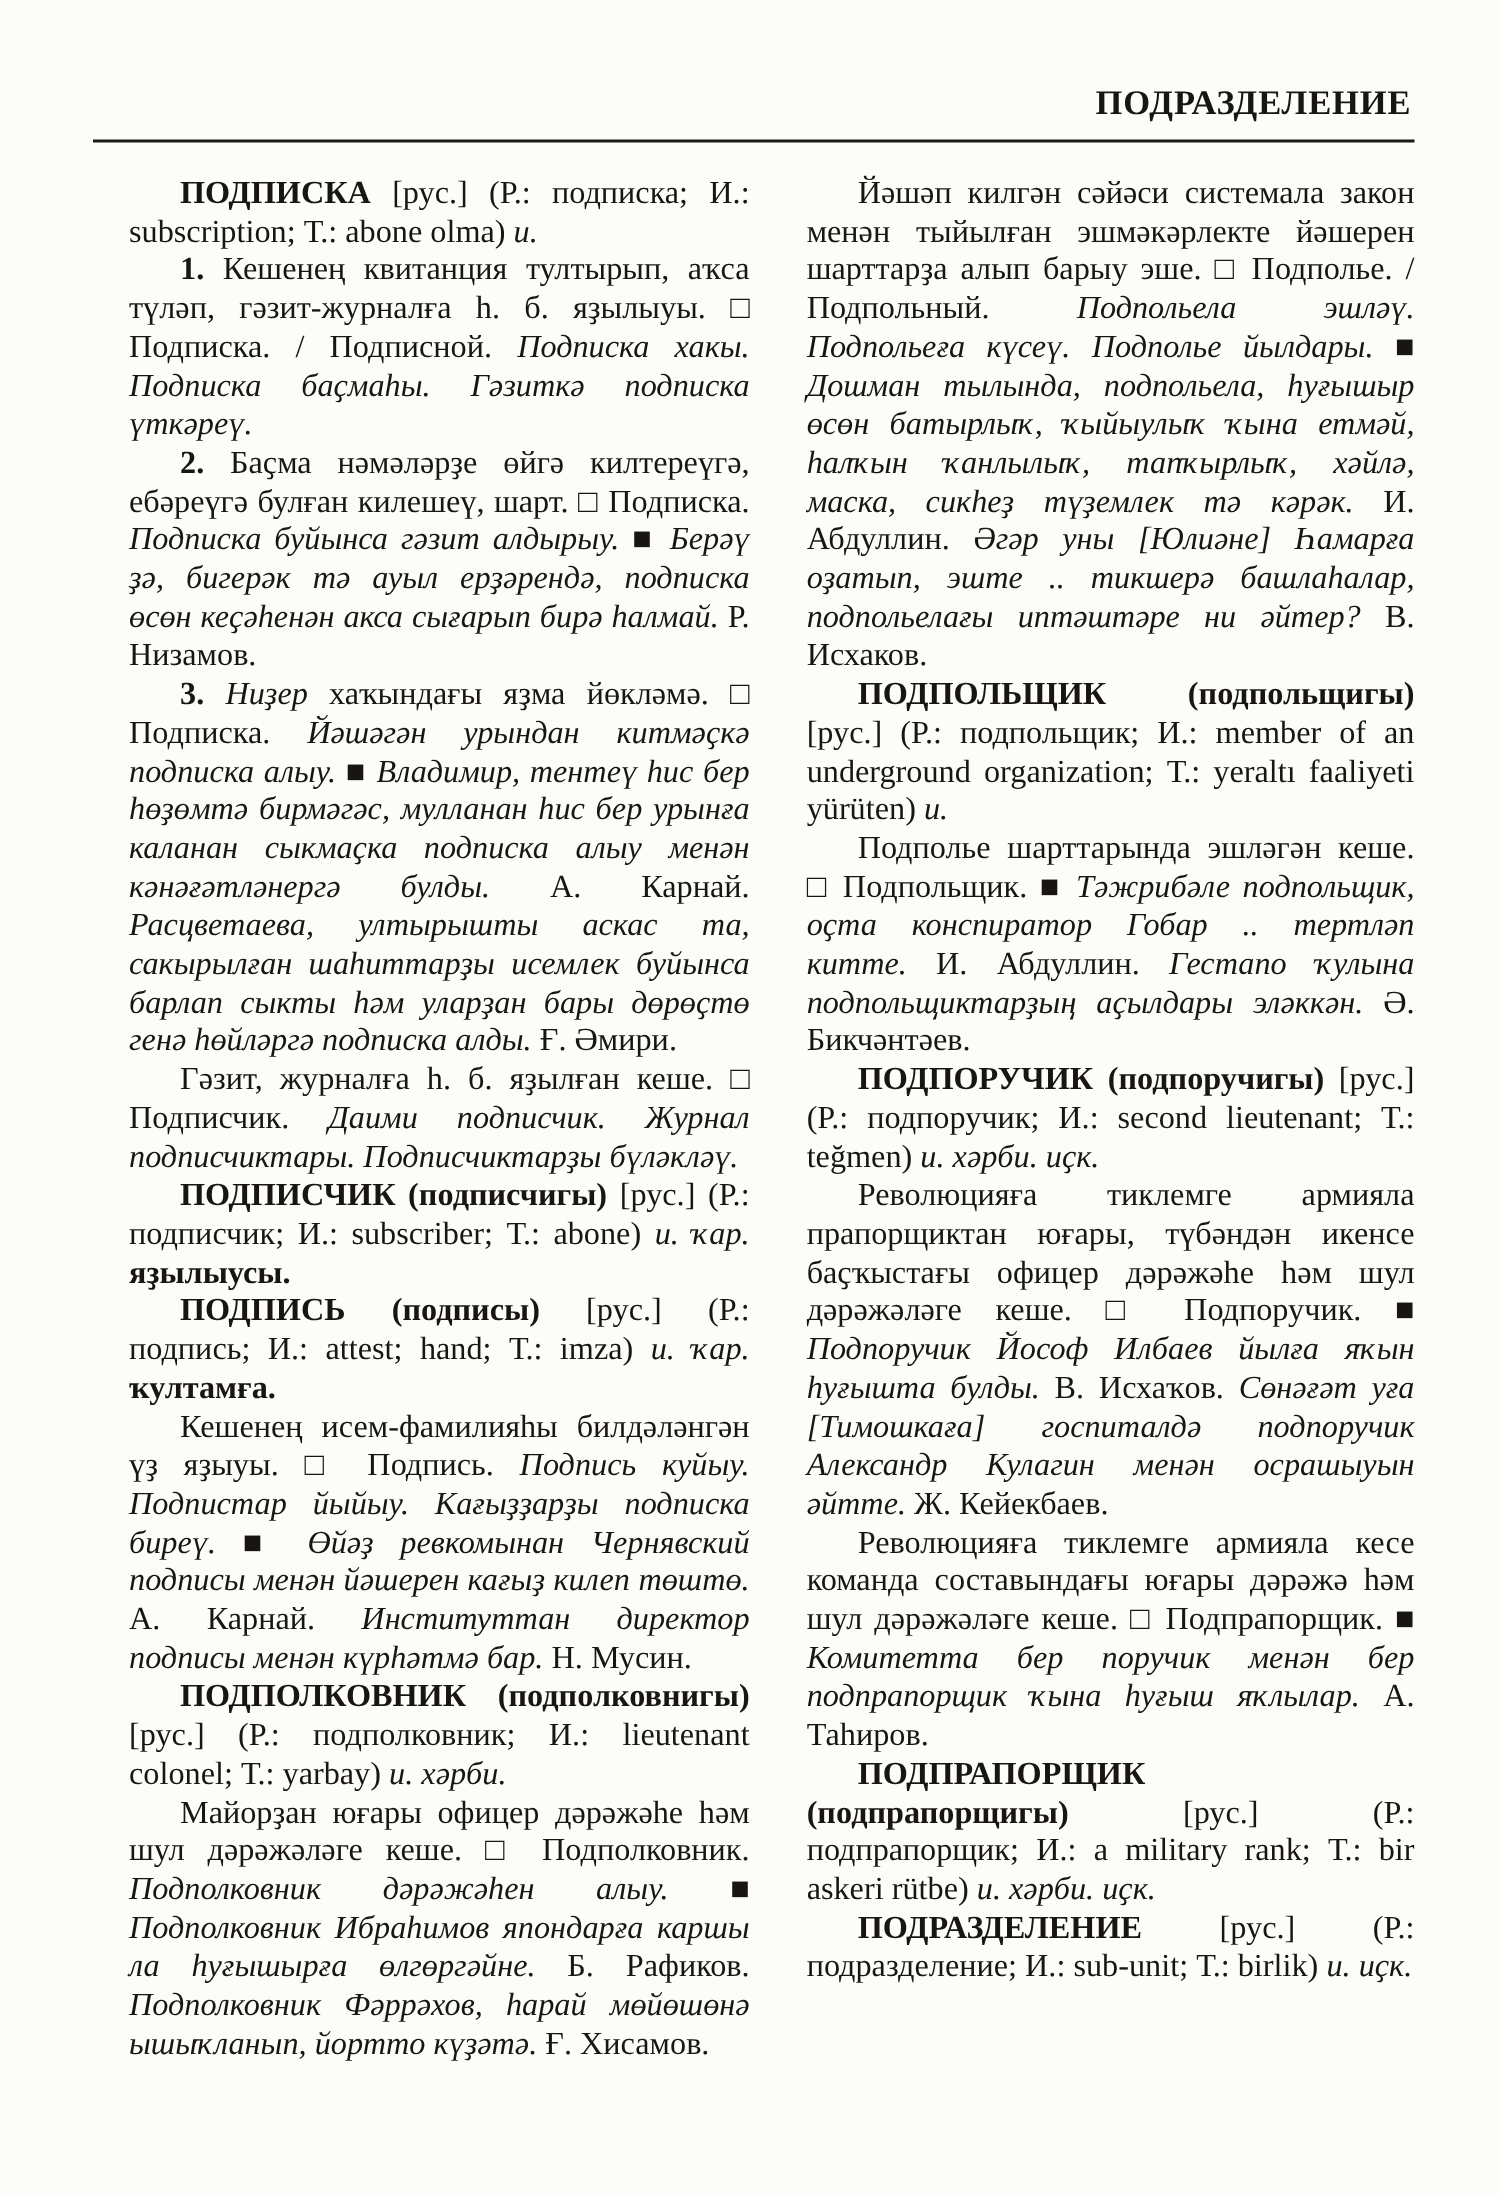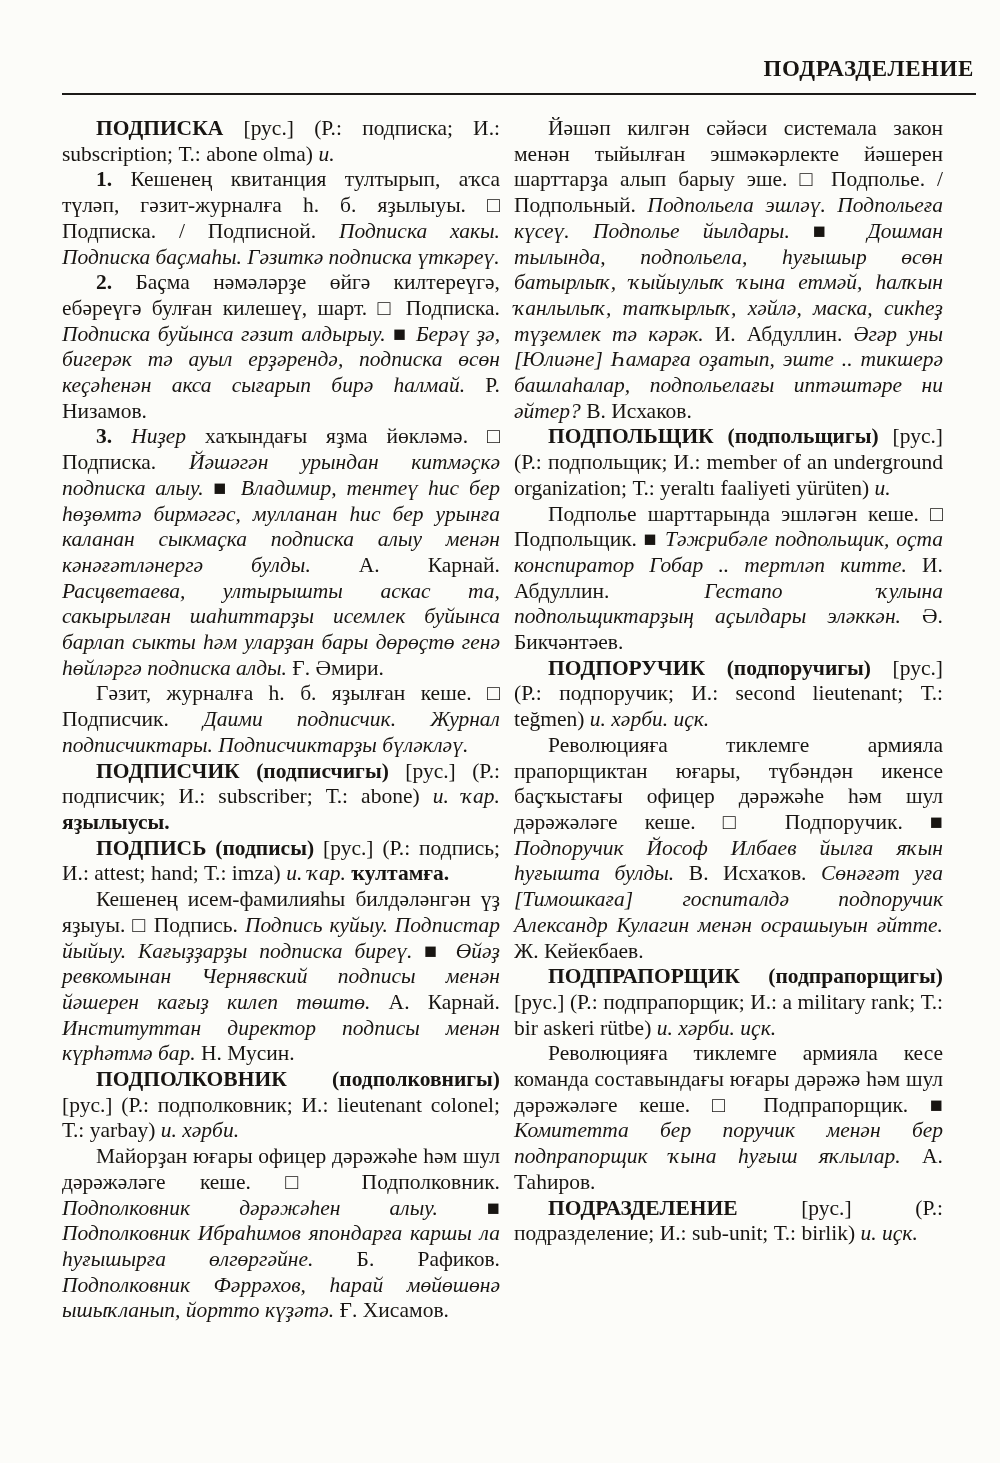--- a/index.html
+++ b/index.html
@@ -6,41 +6,41 @@
   .page {
     position: relative;
     width: 1000px;
     height: 1463px;
     background: #fcfcf9;
     color: #181512;
     font-family: "Liberation Serif", "DejaVu Serif", "DejaVu Sans", serif;
     overflow: hidden;
     box-sizing: border-box;
   }
-  .content { padding: 56px 24px 0 62px; }
+  .content { padding: 56px 57px 0 62px; }
   .header-row {
     text-align: right;
     font-weight: bold;
     font-size: 23px;
     letter-spacing: 0.6px;
     padding-bottom: 11px;
     padding-right: 2px;
   }
   .rule {
     border: none;
     border-top: 2.5px solid #1c1a18;
     margin: 0 0 21px 0;
   }
   .columns {
     display: flex;
     gap: 14px;
     font-size: 21.5px;
     line-height: 25.7px;
   }
-  .col { text-align: justify; }
+  .col { text-align: justify; margin-left: 24px; }
   .col-left  { width: 438px; }
   .col-right { width: 429px; }
   p.para { margin: 0; text-indent: 34px; }
   .sg-r  { font-style: normal;  font-weight: normal; }
   .sg-b  { font-weight: 700; }
   .sg-i  { font-style: italic; }
   .footer {
     position: absolute;
     top: 1352px;
     left: 0;
@@ -70,19 +70,19 @@
           <p class="para"><span class="sg-r">Кешенең исем-фамилияһы билдәләнгән үҙ яҙыуы. □ Подпись. </span><span class="sg-i">Подпись куйыу. Подпистар йыйыу. Кағыҙҙарҙы подписка биреү.</span><span class="sg-r"> ■ </span><span class="sg-i">Өйәҙ ревкомынан Чернявский подписы менән йәшерен кағыҙ килеп төштө.</span><span class="sg-r"> А. Карнай. </span><span class="sg-i">Институттан директор подписы менән күрһәтмә бар.</span><span class="sg-r"> Н. Мусин.</span></p>
           <p class="para"><span class="sg-b">ПОДПОЛКОВНИК (подполковнигы)</span><span class="sg-r"> [рус.] (Р.: подполковник; И.: lieutenant colonel; Т.: yarbay) </span><span class="sg-i">и. хәрби.</span></p>
           <p class="para"><span class="sg-r">Майорҙан юғары офицер дәрәжәһе һәм шул дәрәжәләге кеше. □ Подполковник. </span><span class="sg-i">Подполковник дәрәжәһен алыу.</span><span class="sg-r"> ■ </span><span class="sg-i">Подполковник Ибраһимов япондарға каршы ла һуғышырға өлгөргәйне.</span><span class="sg-r"> Б. Рафиков. </span><span class="sg-i">Подполковник Фәррәхов, һарай мөйөшөнә ышыҡланып, йортто күҙәтә.</span><span class="sg-r"> Ғ. Хисамов.</span></p>
         </div>
       <div class="col col-right" id="col-right">
           <p class="para"><span class="sg-r">Йәшәп килгән сәйәси системала закон менән тыйылған эшмәкәрлекте йәшерен шарттарҙа алып барыу эше. □ Подполье. / Подпольный. </span><span class="sg-i">Подпольела эшләү. Подпольеға күсеү. Подполье йылдары.</span><span class="sg-r"> ■ </span><span class="sg-i">Дошман тылында, подпольела, һуғышыр өсөн батырлыҡ, ҡыйыулыҡ ҡына етмәй, һалҡын ҡанлылыҡ, тапҡырлыҡ, хәйлә, маска, сикһеҙ түҙемлек тә кәрәк.</span><span class="sg-r"> И. Абдуллин. </span><span class="sg-i">Әгәр уны [Юлиәне] Һамарға оҙатып, эште .. тикшерә башлаһалар, подпольелағы иптәштәре ни әйтер?</span><span class="sg-r"> В. Исхаков.</span></p>
           <p class="para"><span class="sg-b">ПОДПОЛЬЩИК (подпольщигы)</span><span class="sg-r"> [рус.] (Р.: подпольщик; И.: member of an underground organization; Т.: yeraltı faaliyeti yürüten) </span><span class="sg-i">и.</span></p>
           <p class="para"><span class="sg-r">Подполье шарттарында эшләгән кеше. □ Подпольщик. ■ </span><span class="sg-i">Тәжрибәле подпольщик, оҫта конспиратор Гобар .. тертләп китте.</span><span class="sg-r"> И. Абдуллин. </span><span class="sg-i">Гестапо ҡулына подпольщиктарҙың аҫылдары эләккән.</span><span class="sg-r"> Ә. Бикчәнтәев.</span></p>
           <p class="para"><span class="sg-b">ПОДПОРУЧИК (подпоручигы)</span><span class="sg-r"> [рус.] (Р.: подпоручик; И.: second lieutenant; Т.: teğmen) </span><span class="sg-i">и. хәрби. иҫк.</span></p>
           <p class="para"><span class="sg-r">Революцияға тиклемге армияла прапорщиктан юғары, түбәндән икенсе баҫҡыстағы офицер дәрәжәһе һәм шул дәрәжәләге кеше. □ Подпоручик. ■ </span><span class="sg-i">Подпоручик Йософ Илбаев йылға яҡын һуғышта булды.</span><span class="sg-r"> В. Исхаҡов. </span><span class="sg-i">Сөнәғәт уға [Тимошкаға] госпиталдә подпоручик Александр Кулагин менән осрашыуын әйтте.</span><span class="sg-r"> Ж. Кейекбаев.</span></p>
+          <p class="para"><span class="sg-r">Революцияға тиклемге армияла кесе команда составындағы юғары дәрәжә һәм шул дәрәжәләге кеше. □ Подпрапорщик. ■ </span><span class="sg-i">Комитетта бер поручик менән бер подпрапорщик ҡына һуғыш яҡлылар.</span><span class="sg-r"> А. Таһиров.</span></p>
           <p class="para"><span class="sg-b">ПОДПРАПОРЩИК (подпрапорщигы)</span><span class="sg-r"> [рус.] (Р.: подпрапорщик; И.: a military rank; Т.: bir askeri rütbe) </span><span class="sg-i">и. хәрби. иҫк.</span></p>
-          <p class="para"><span class="sg-r">Революцияға тиклемге армияла кесе команда составындағы юғары дәрәжә һәм шул дәрәжәләге кеше. □ Подпрапорщик. ■ </span><span class="sg-i">Комитетта бер поручик менән бер подпрапорщик ҡына һуғыш яҡлылар.</span><span class="sg-r"> А. Таһиров.</span></p>
           <p class="para"><span class="sg-b">ПОДРАЗДЕЛЕНИЕ</span><span class="sg-r"> [рус.] (Р.: подразделение; И.: sub-unit; Т.: birlik) </span><span class="sg-i">и. иҫк.</span></p>
         </div>
     </div>
   </div>
 </div>
 
 </body></html>

